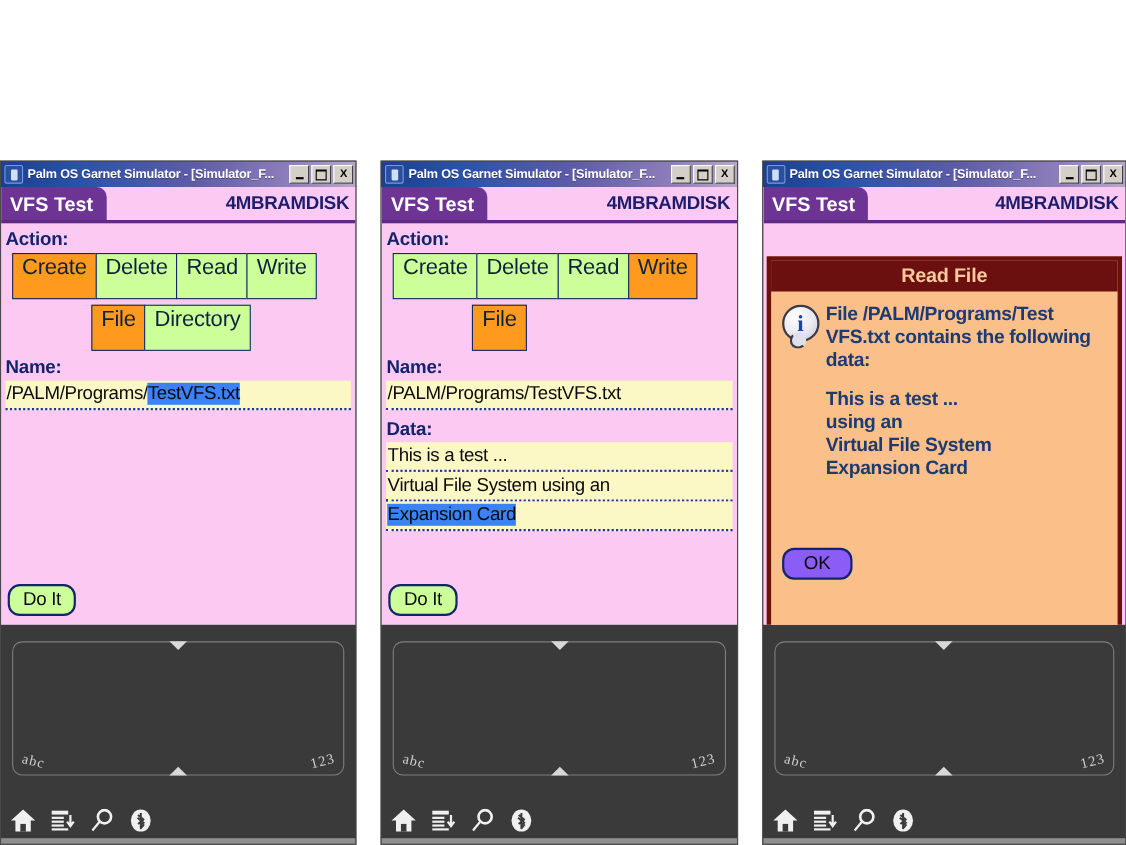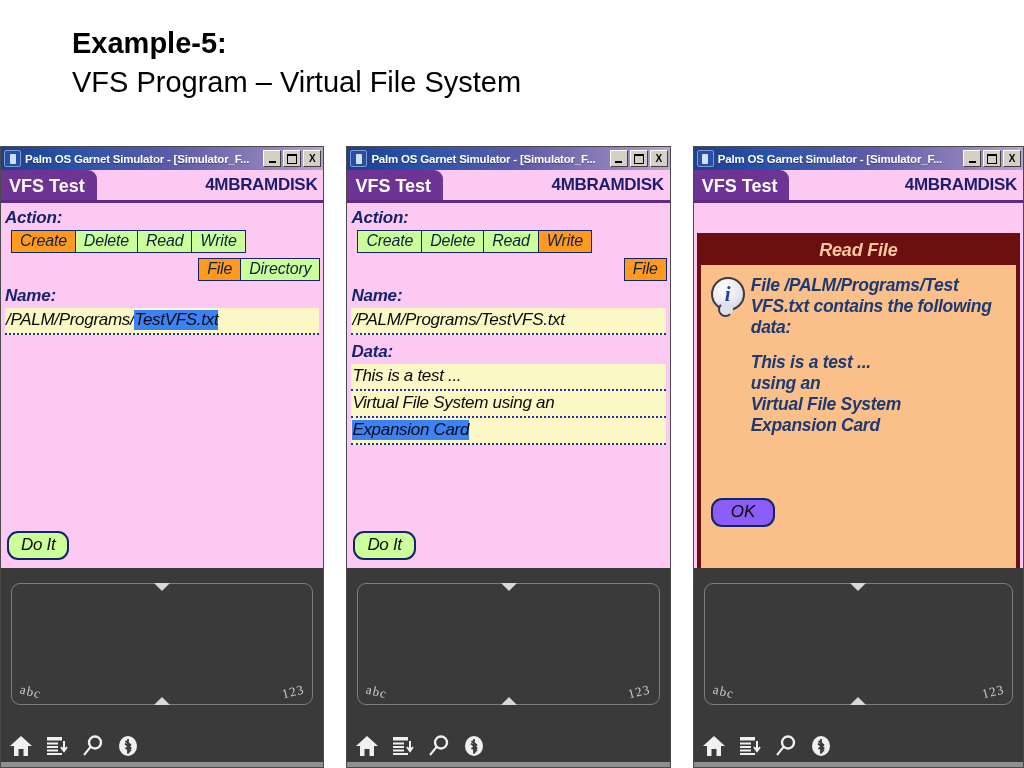--- a/index.html
+++ b/index.html
@@ -42,27 +42,27 @@
   
   .palm{background:#fbc9f2;position:relative;height:398px;overflow:hidden;}
   .palm-top{height:30px;background:#fbc9f2;display:flex;align-items:stretch;position:relative;
             border-bottom:3px solid #5f2a86;}
   .app-tab{background:#6e3494;color:#ffffff;font-size:18px;font-weight:bold;
            padding:2px 12px 0 8px;display:flex;align-items:center;
            border-top-right-radius:9px;letter-spacing:0px;}
   .ram-label{flex:1;display:flex;align-items:center;justify-content:flex-end;
              padding-right:6px;color:#1d1d6e;font-size:17px;font-weight:bold;letter-spacing:-0.3px;text-align:right;}
 
-  .palm-body{padding:4px 4px 0 4px;position:relative;height:369px;box-sizing:border-box;font-style:italic;}
+  .palm-body{padding:4px 4px 0 4px;position:relative;height:369px;box-sizing:border-box;}
   .sec-label{color:#13246b;font-size:17px;font-weight:bold;margin:1px 0 2px 0;letter-spacing:-0.2px;}
 
   .btnrow{display:flex;margin:0 0 5px 6px;}
-  .btnrow.center{justify-content:flex-end;margin-left:78px;}
-  .pbtn{font-size:16px;color:#0d2240;border:1px solid #13246b;
-        background:#ccff99;padding:1px 8px 2px 8px;margin-right:-1px;
+  .btnrow.center{justify-content:flex-start;margin-left:78px;}
+  .pbtn{font-size:20px;color:#0d2240;border:1px solid #13246b;
+        background:#ccff99;padding:1px 8px 16px 8px;margin-right:-1px;
         font-family:"Liberation Sans",sans-serif;letter-spacing:-0.2px;white-space:nowrap;}
   .pbtn.sel{background:#ff9a1f;}
 
   .field{background:#fbf8c6;border-bottom:2px dotted #2330a8;
          font-size:17px;color:#0a0a0a;padding:0 1px 1px 1px;height:24px;
          display:flex;align-items:center;letter-spacing:-0.3px;white-space:nowrap;overflow:hidden;}
   .field .hl{background:#3b82f6;}
   .spacer{height:6px;}
 
   .doit{position:absolute;left:6px;bottom:12px;background:#ccff99;border:2px solid #13246b;
@@ -100,24 +100,20 @@
         font-family:"Liberation Serif",serif;transform:rotate(-14deg);letter-spacing:1px;}
   .iconrow{position:absolute;left:8px;bottom:10px;display:flex;align-items:flex-end;gap:12px;}
   .iconrow svg{display:block;}
   .silk-foot{position:absolute;left:0;right:0;bottom:0;height:5px;background:#8f8f8f;}
 </style>
 </head>
 <body>
 
 <div class="slide">
 
-  <div class="heading">
-    <div class="line1">Example-5:</div>
-    <div class="line2">VFS Program – Virtual File System</div>
-  </div>
 
   <div class="panels" id="panels">
   <div class="panel">
     <div class="panel-inner">
 
       <div class="titlebar">
         <span class="tb-icon">
               <i></i>
             </span>
         <span class="tb-title">Palm OS Garnet Simulator - [Simulator_F...</span>

